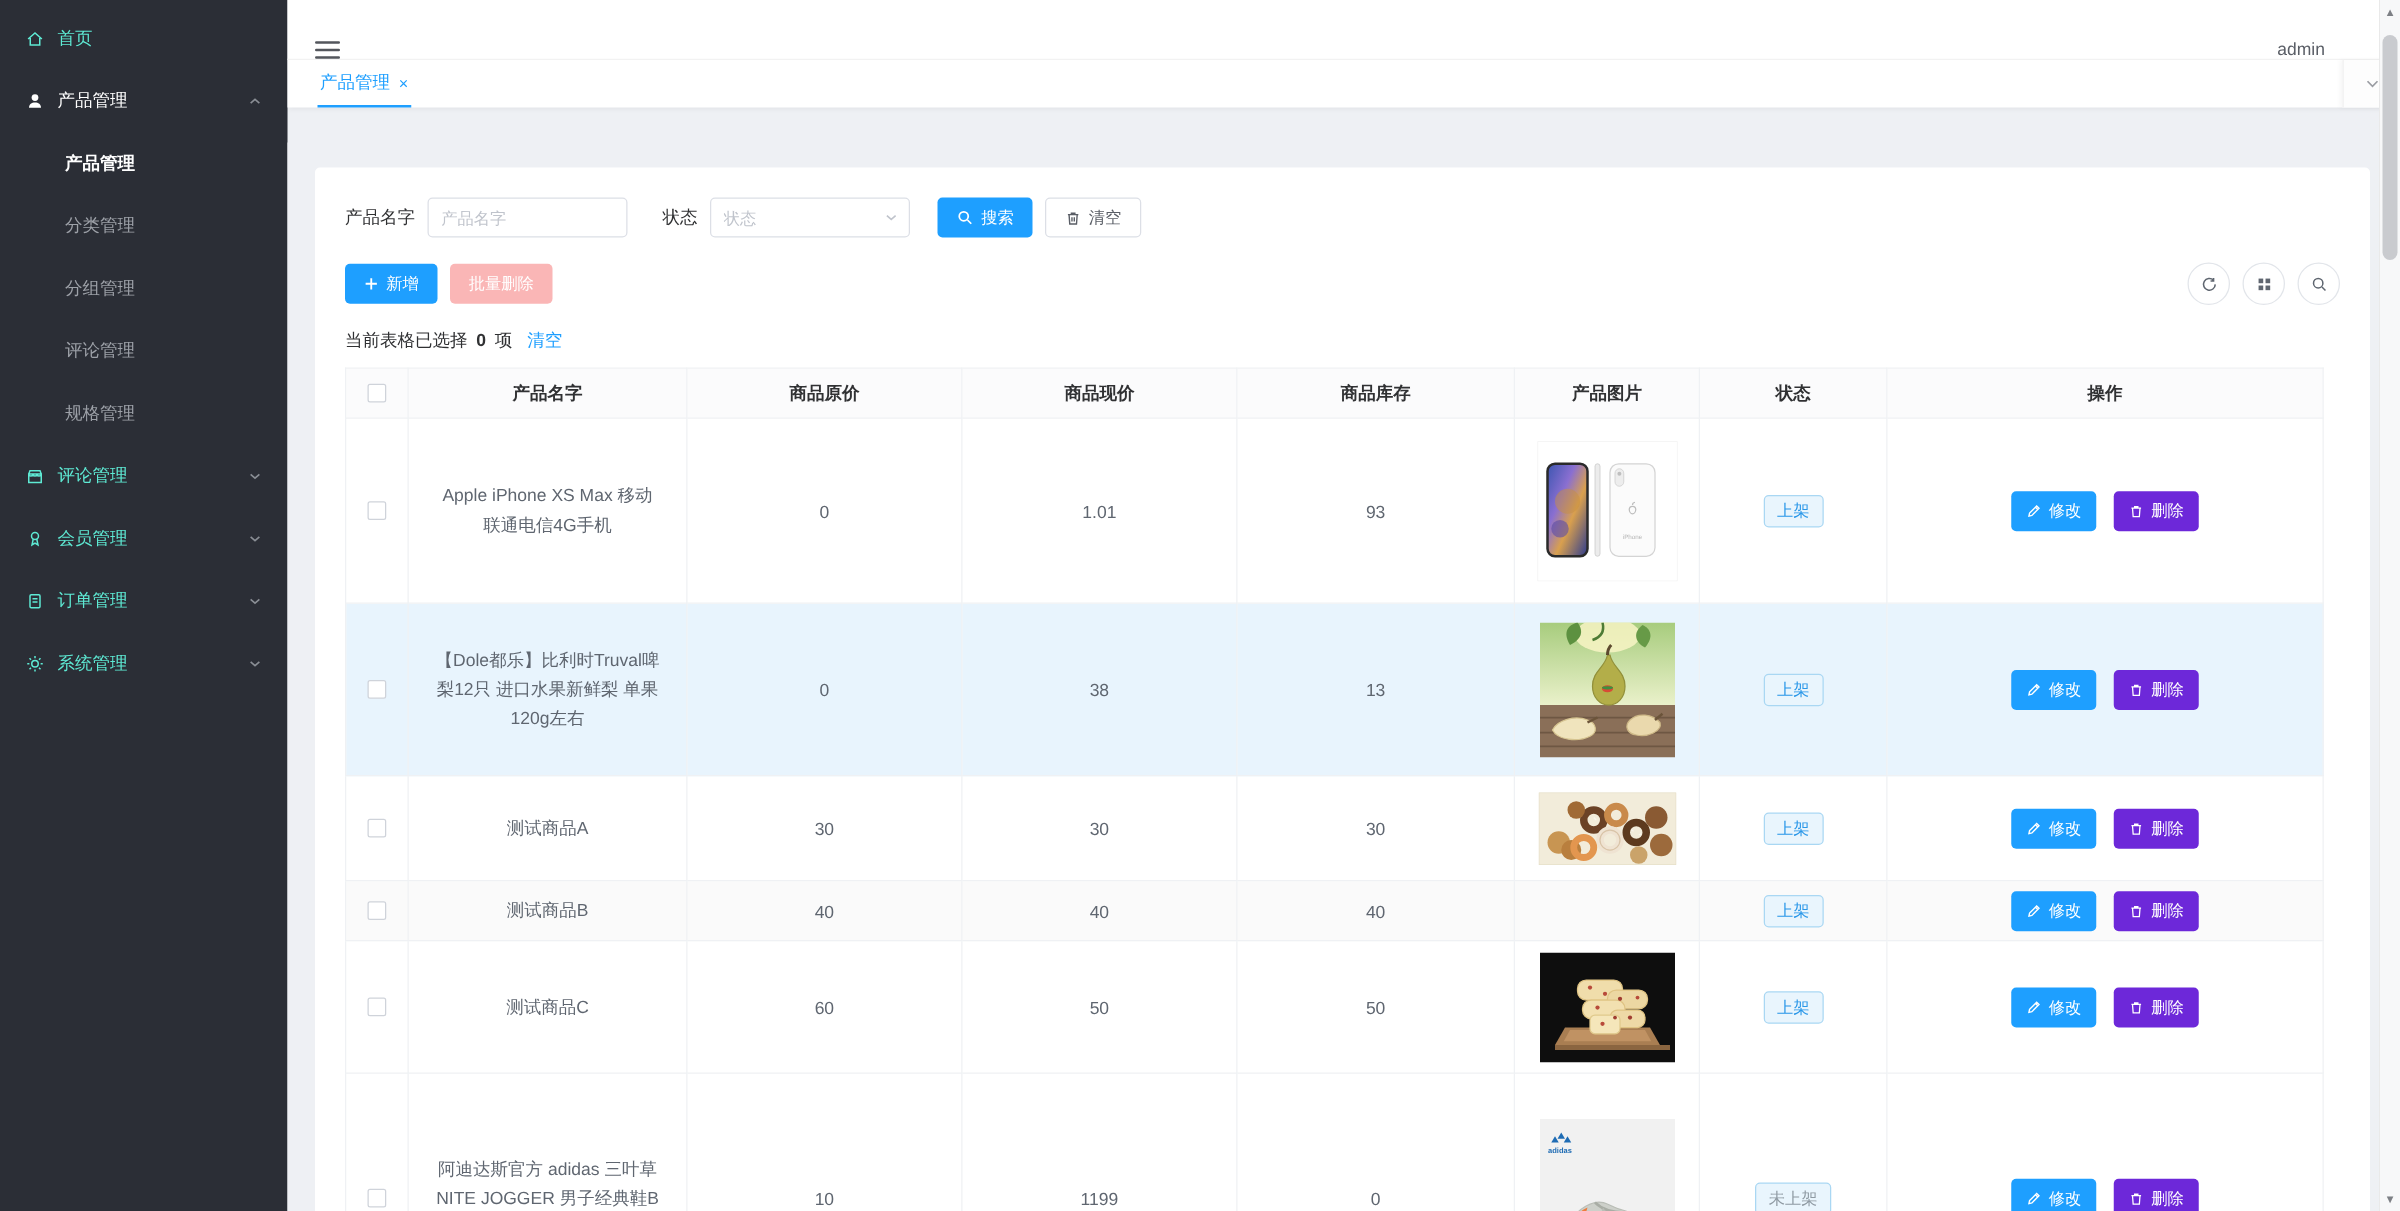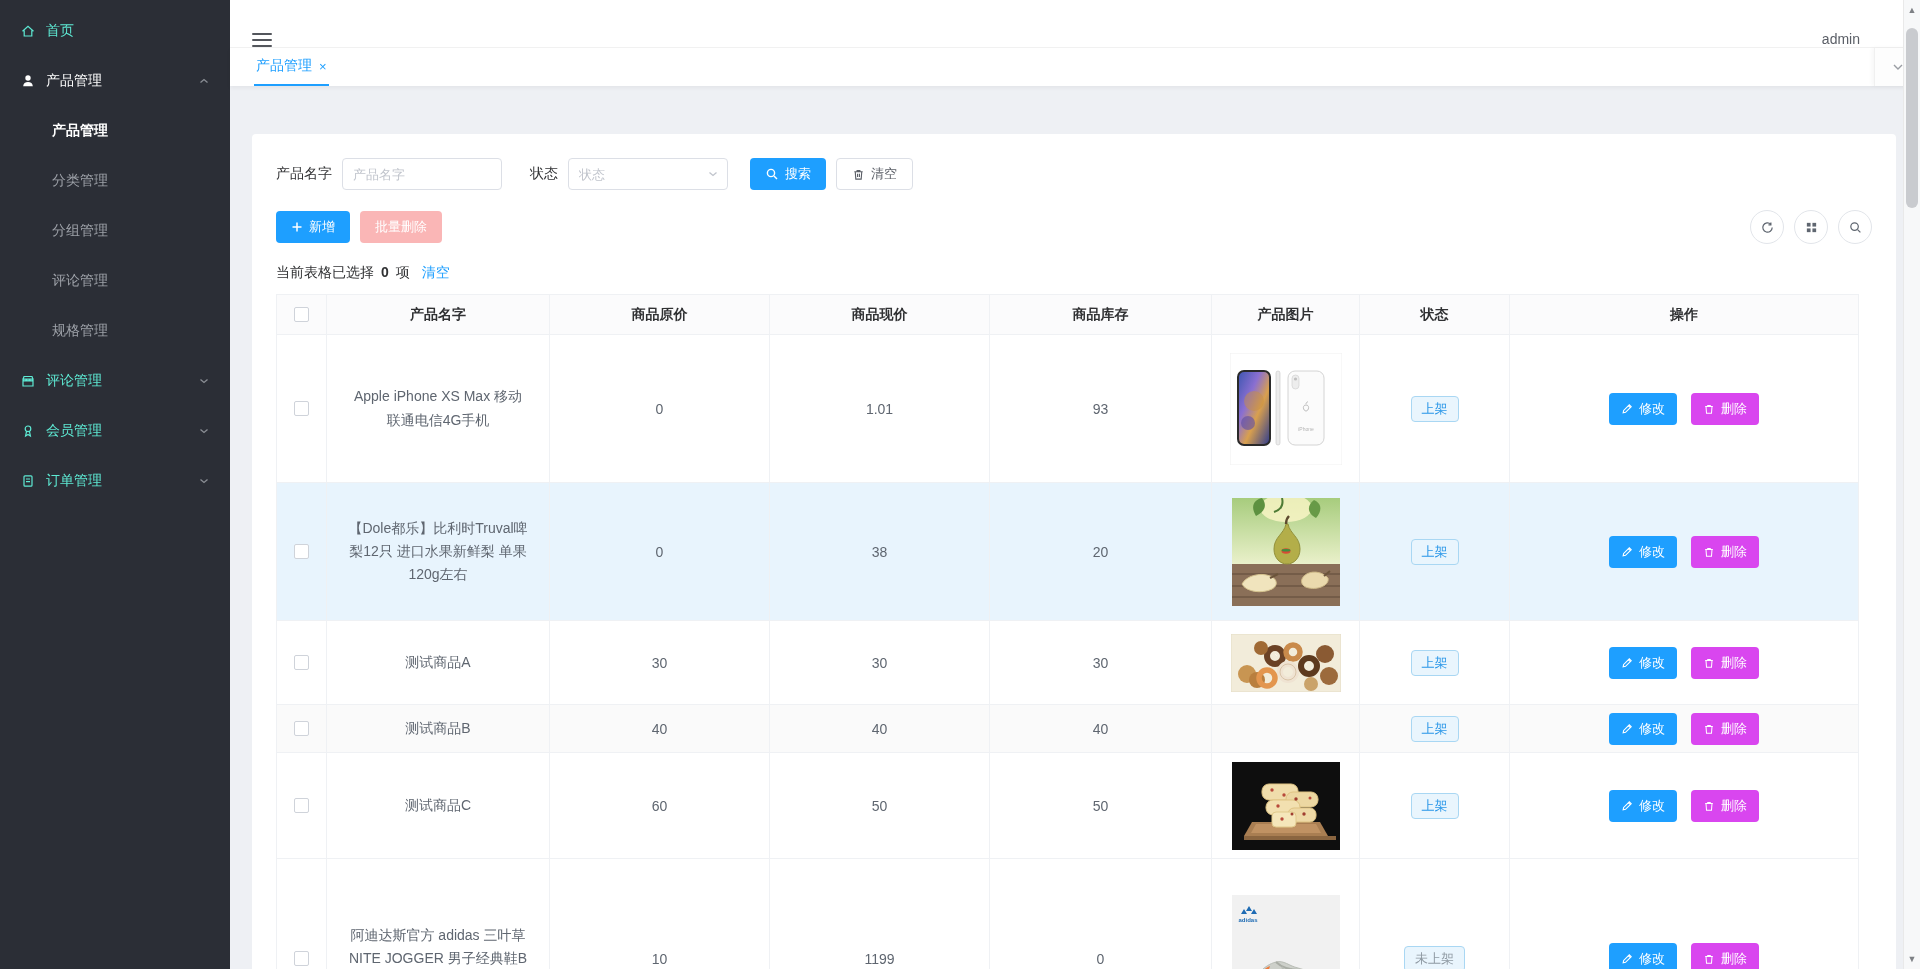--- a/index.html
+++ b/index.html
@@ -41,21 +41,21 @@
   .f-input::placeholder { color:#c0c4cc; }
   .f-select-wrap { position:relative; margin-right:22px; }
   .f-select-wrap .f-input { padding-right:26px; }
   .sel-chev { position:absolute; right:9px; top:10px; color:#c0c4cc; pointer-events:none; }
   .gap28 { margin-right:28px; }
 
   .btn { display:inline-flex; align-items:center; justify-content:center; gap:6px; height:32px; border:none; border-radius:4px; font-size:13px; cursor:pointer; padding:0 15px; font-family:inherit; }
   .btn-primary { background:#1e9fff; color:#fff; }
   .btn-plain { background:#fff; color:#5a5e66; border:1px solid #dcdfe6; }
   .btn-danger-disabled { background:#fab6b6; color:#fff; cursor:not-allowed; }
-  .btn-danger { background:#d946ef; color:#fff; }
+  .btn-danger { background:#6d28d9; color:#fff; }
   .btn + .btn { margin-left:10px; }
 
   .toolbar-row { display:flex; align-items:center; margin-bottom:20px; }
   .toolbar-right { margin-left:auto; display:flex; gap:10px; }
   .circle-btn { width:34px; height:34px; border-radius:50%; border:1px solid #e2e5ea; background:#fff; display:flex; align-items:center; justify-content:center; color:#5f6670; cursor:pointer; }
 
   .selection-row { font-size:14px; color:#303133; margin-bottom:12px; display:flex; gap:4px; }
   .sel-count { font-weight:bold; margin:0 3px; }
   .link-blue { color:#1e9fff; cursor:pointer; margin-left:8px; }
 
@@ -168,20 +168,34 @@
             </svg>
         </span>
         <span>订单管理</span>
         <span class="chev">
           <svg width="12" height="12" viewBox="0 0 12 12" fill="none" stroke="currentColor" stroke-width="1.3">
               <path d="M2.5 4.5 6 7.5l3.5-3"></path>
             </svg>
         </span>
       </div>
 
+      <div class="menu-item">
+        <span class="mi-icon">
+          <svg width="16" height="16" viewBox="0 0 16 16" fill="none" stroke="currentColor" stroke-width="1.2">
+              <circle cx="8" cy="8" r="2.6"></circle>
+              <path d="M8 1.8v1.7M8 12.5v1.7M1.8 8h1.7M12.5 8h1.7M3.6 3.6l1.2 1.2M11.2 11.2l1.2 1.2M12.4 3.6l-1.2 1.2M4.8 11.2l-1.2 1.2"></path>
+            </svg>
+        </span>
+        <span>系统管理</span>
+        <span class="chev">
+          <svg width="12" height="12" viewBox="0 0 12 12" fill="none" stroke="currentColor" stroke-width="1.3">
+              <path d="M2.5 4.5 6 7.5l3.5-3"></path>
+            </svg>
+        </span>
+      </div>
     </nav>
   </aside>
 
   <div class="main">
 
     <header class="topbar">
       <div class="hamburger">
           <span></span>
           <span></span>
           <span></span>
@@ -359,21 +373,21 @@
               </td>
             </tr>
 
             <tr class="r2 hl">
               <td>
                   <div class="checkbox"></div>
                 </td>
               <td class="name-cell">【Dole都乐】比利时Truval啤梨12只 进口水果新鲜梨 单果120g左右</td>
               <td>0</td>
               <td>38</td>
-              <td>20</td>
+              <td>13</td>
               <td>
                 <svg class="prod-img" width="108" height="108" viewBox="0 0 108 108">
                   <defs>
                       <linearGradient id="pearbg" x1="0" y1="0" x2="0" y2="1">
                     <stop offset="0" stop-color="#a7cc7d"></stop>
                         <stop offset="1" stop-color="#eef3cf"></stop>
                   </linearGradient>
                     </defs>
                   <rect width="108" height="70" fill="url(#pearbg)"></rect>
                   <ellipse cx="54" cy="10" rx="26" ry="14" fill="#fdf6c8" opacity="0.8"></ellipse>

